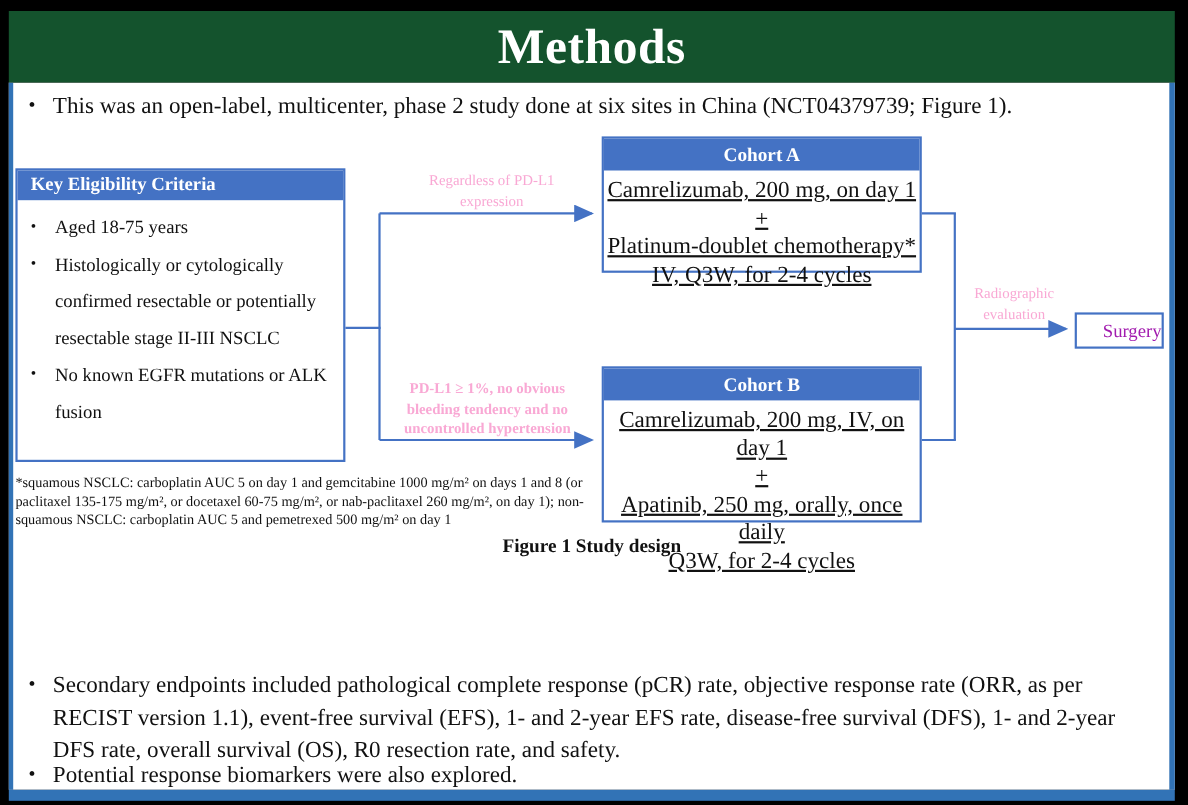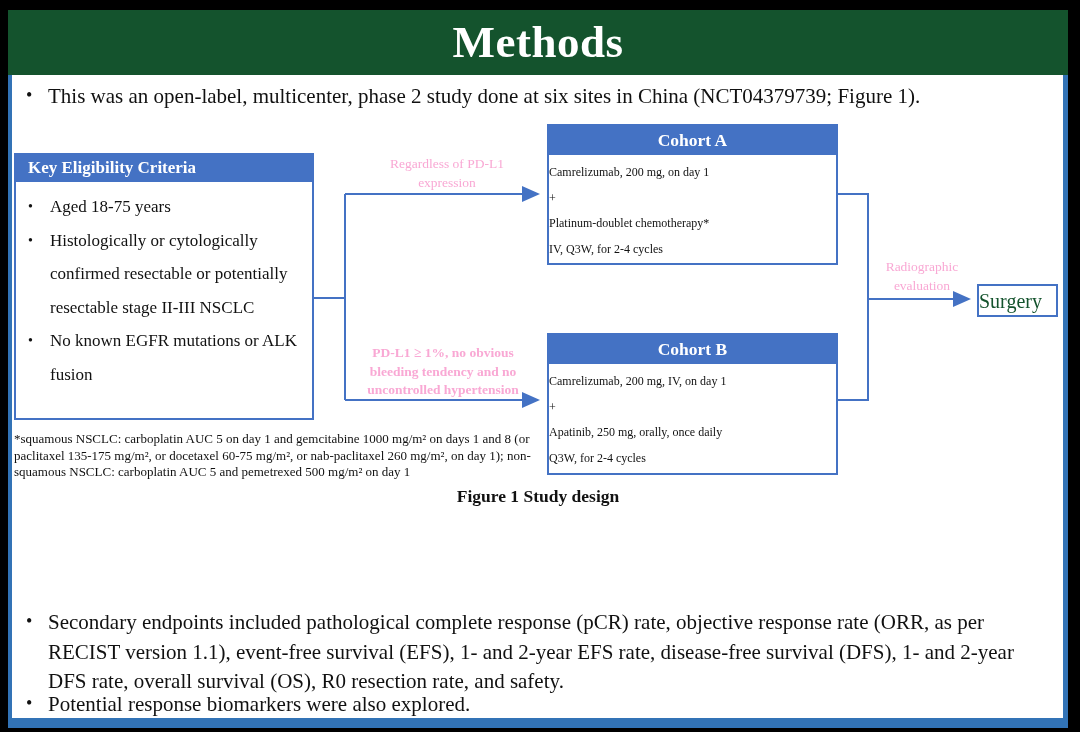--- a/index.html
+++ b/index.html
@@ -23,25 +23,25 @@
   .box-header{background:#4472C4;color:#fff;font-weight:bold;}
 
   .eligibility{left:14px;top:153px;width:300px;height:267px;}
   .eligibility .box-header{font-size:17px;padding:3px 0 4px 12px;}
   .elig-list{margin:8px 0 0 0;padding:0 4px 0 10px;list-style:none;font-size:17px;line-height:33.5px;color:#111;}
   .elig-list li{position:relative;padding-left:24px;}
   .elig-list li::before{content:"\2022";position:absolute;left:2px;font-size:14px;}
 
   .cohort{left:547px;width:291px;}
   .cohort .box-header{text-align:center;font-size:17.5px;height:29px;line-height:29px;}
-  .cohort-body{text-align:left;font-size:12px;line-height:25.5px;padding-top:5px;color:#111;}
-  .cohort-a{top:124px;height:141px;}
+  .cohort-body{text-align:center;font-size:21px;line-height:25.5px;padding-top:5px;color:#111;text-decoration:underline;}
+  .cohort-a{top:124px;height:124px;}
   .cohort-b{top:333px;height:142px;}
 
-  .surgery{left:977px;top:284px;width:81px;height:33px;text-align:left;font-size:20px;line-height:30px;color:#14532d;}
+  .surgery{left:977px;top:284px;width:81px;height:33px;text-align:right;font-size:17px;line-height:30px;color:#a21caf;}
 
   .flow-label{position:absolute;text-align:center;font-size:13.5px;line-height:1.38;color:#f9a8d4;z-index:2;}
   .label-top{left:363px;top:155px;width:168px;}
   .label-bottom{left:352px;top:344px;width:182px;font-weight:bold;}
   .label-eval{left:877px;top:258px;width:90px;}
 
   .footnote{position:absolute;left:14px;top:431px;width:534px;font-size:13px;line-height:16.5px;color:#111;z-index:2;}
   .caption{position:absolute;left:8px;top:486px;width:1060px;text-align:center;font-size:17.5px;font-weight:bold;color:#111;z-index:2;}
 
   .bullet-intro{top:82px;}

